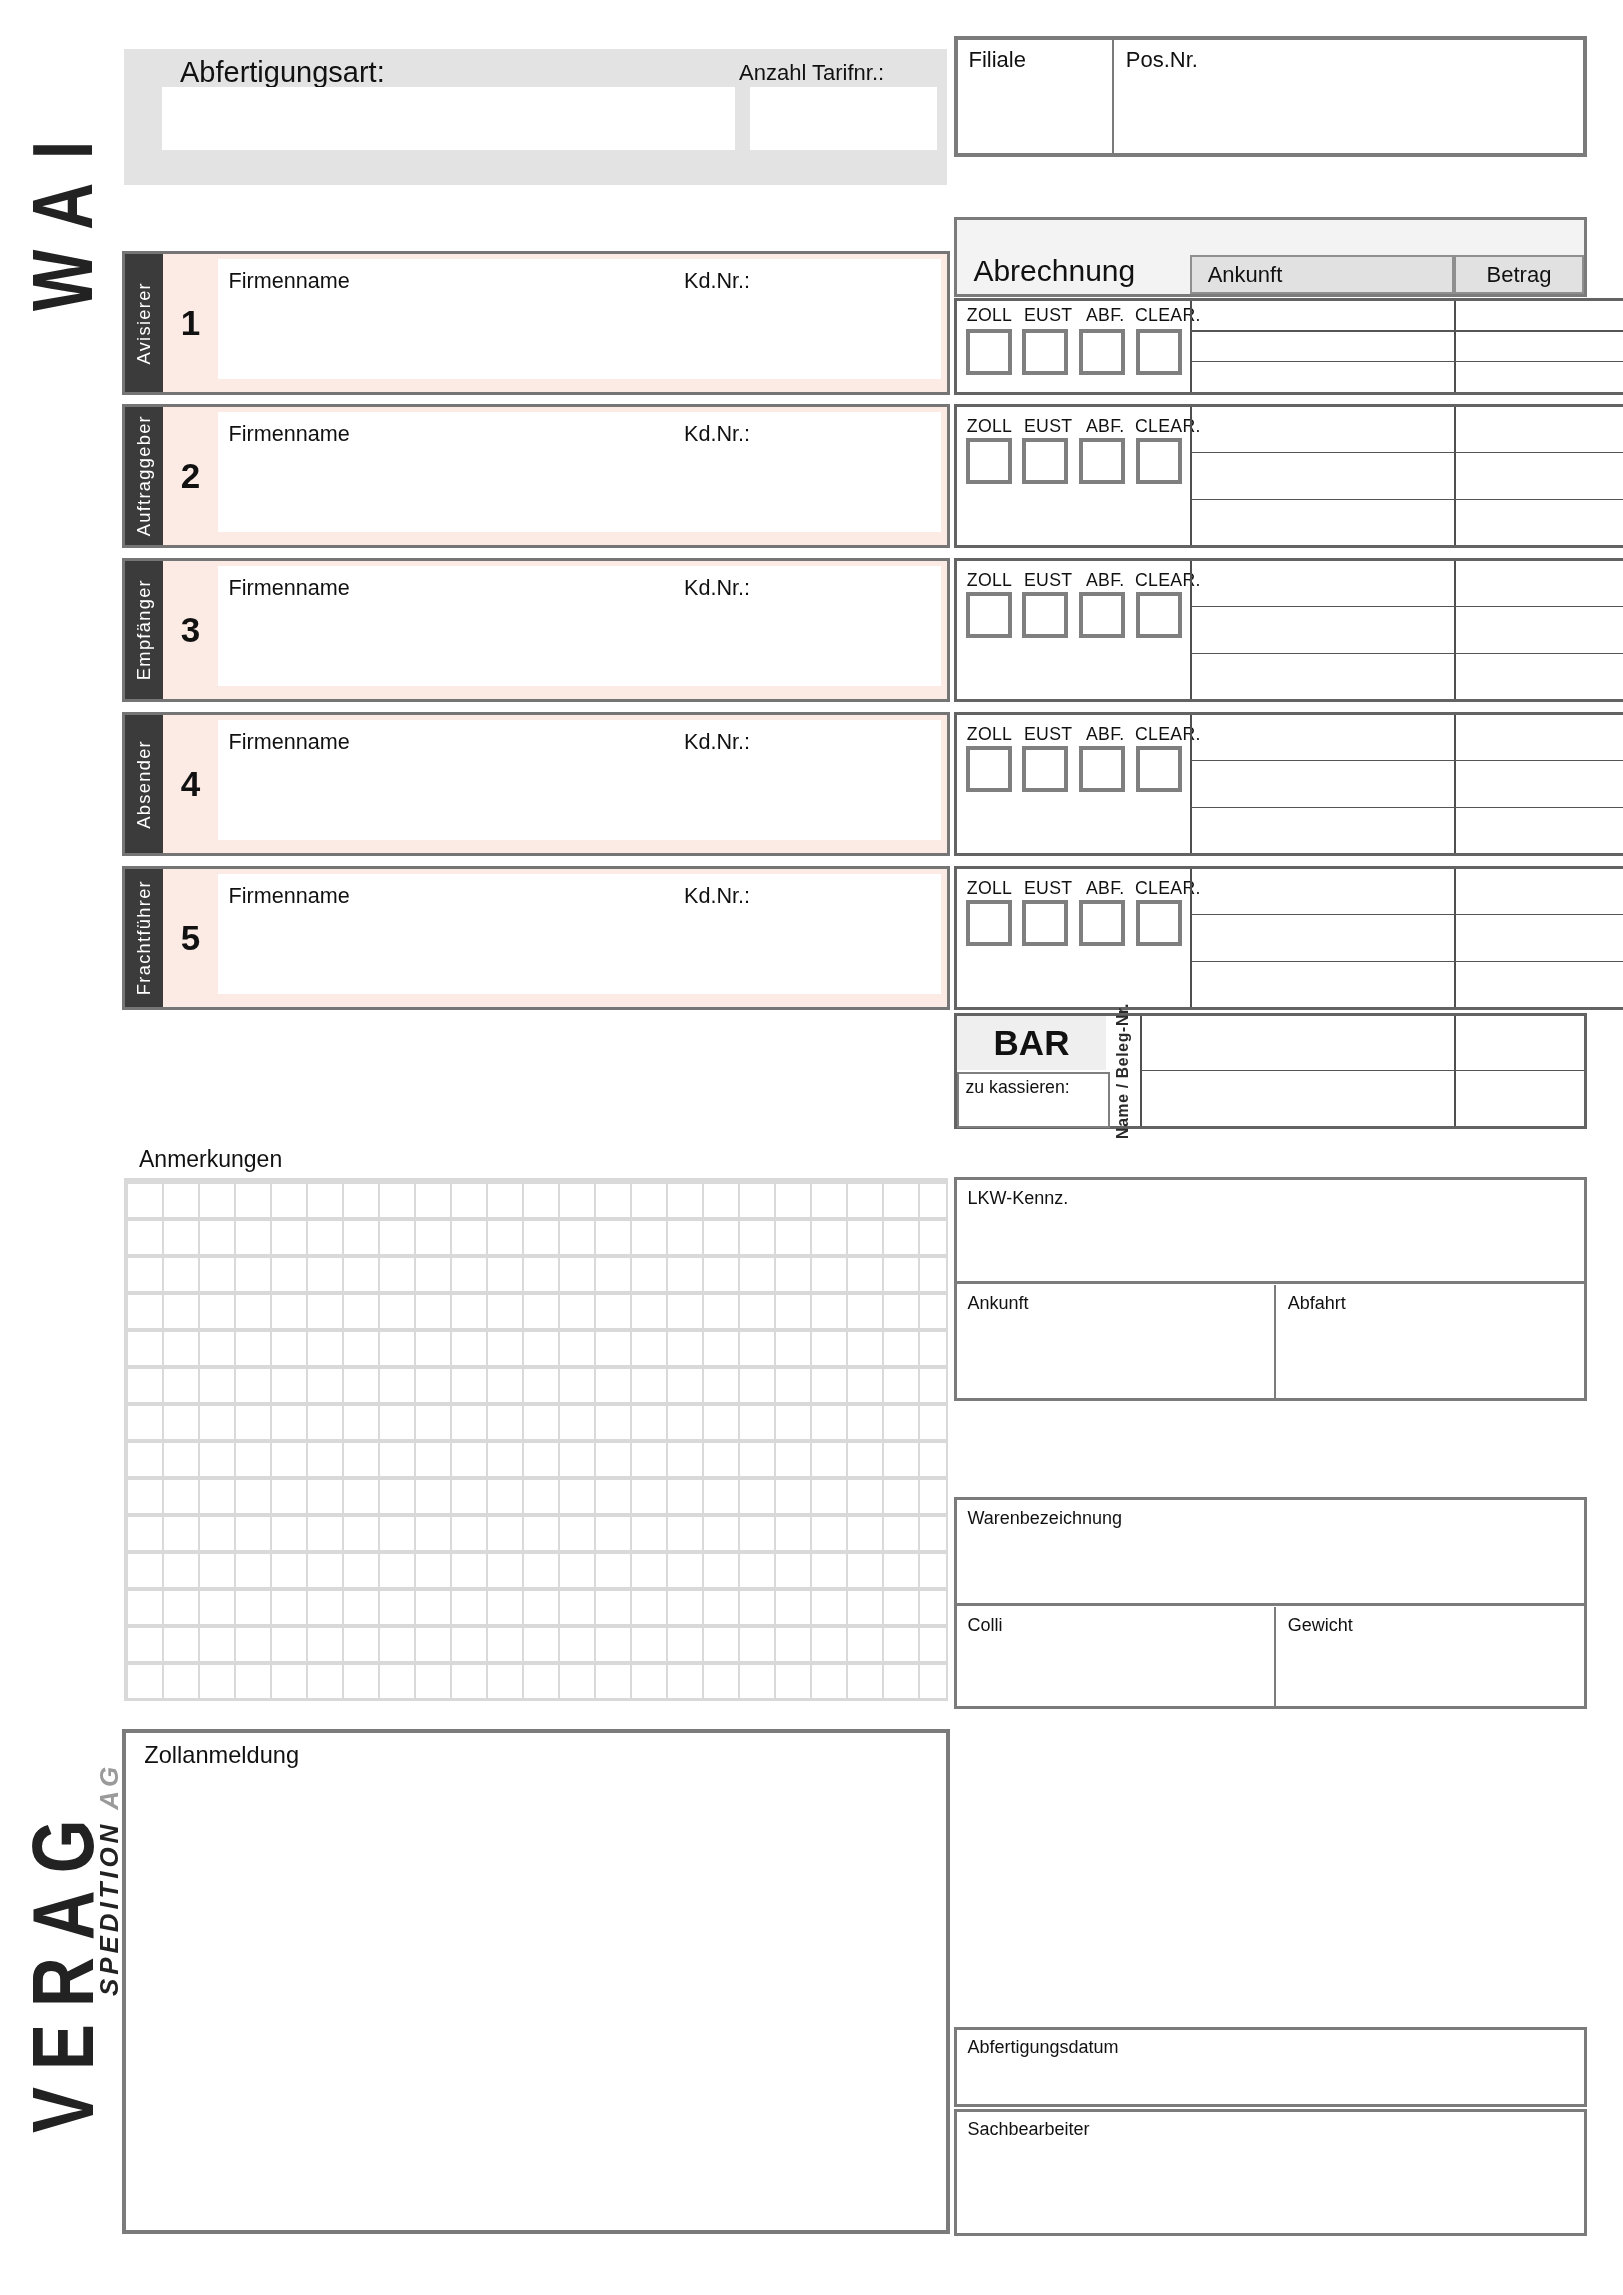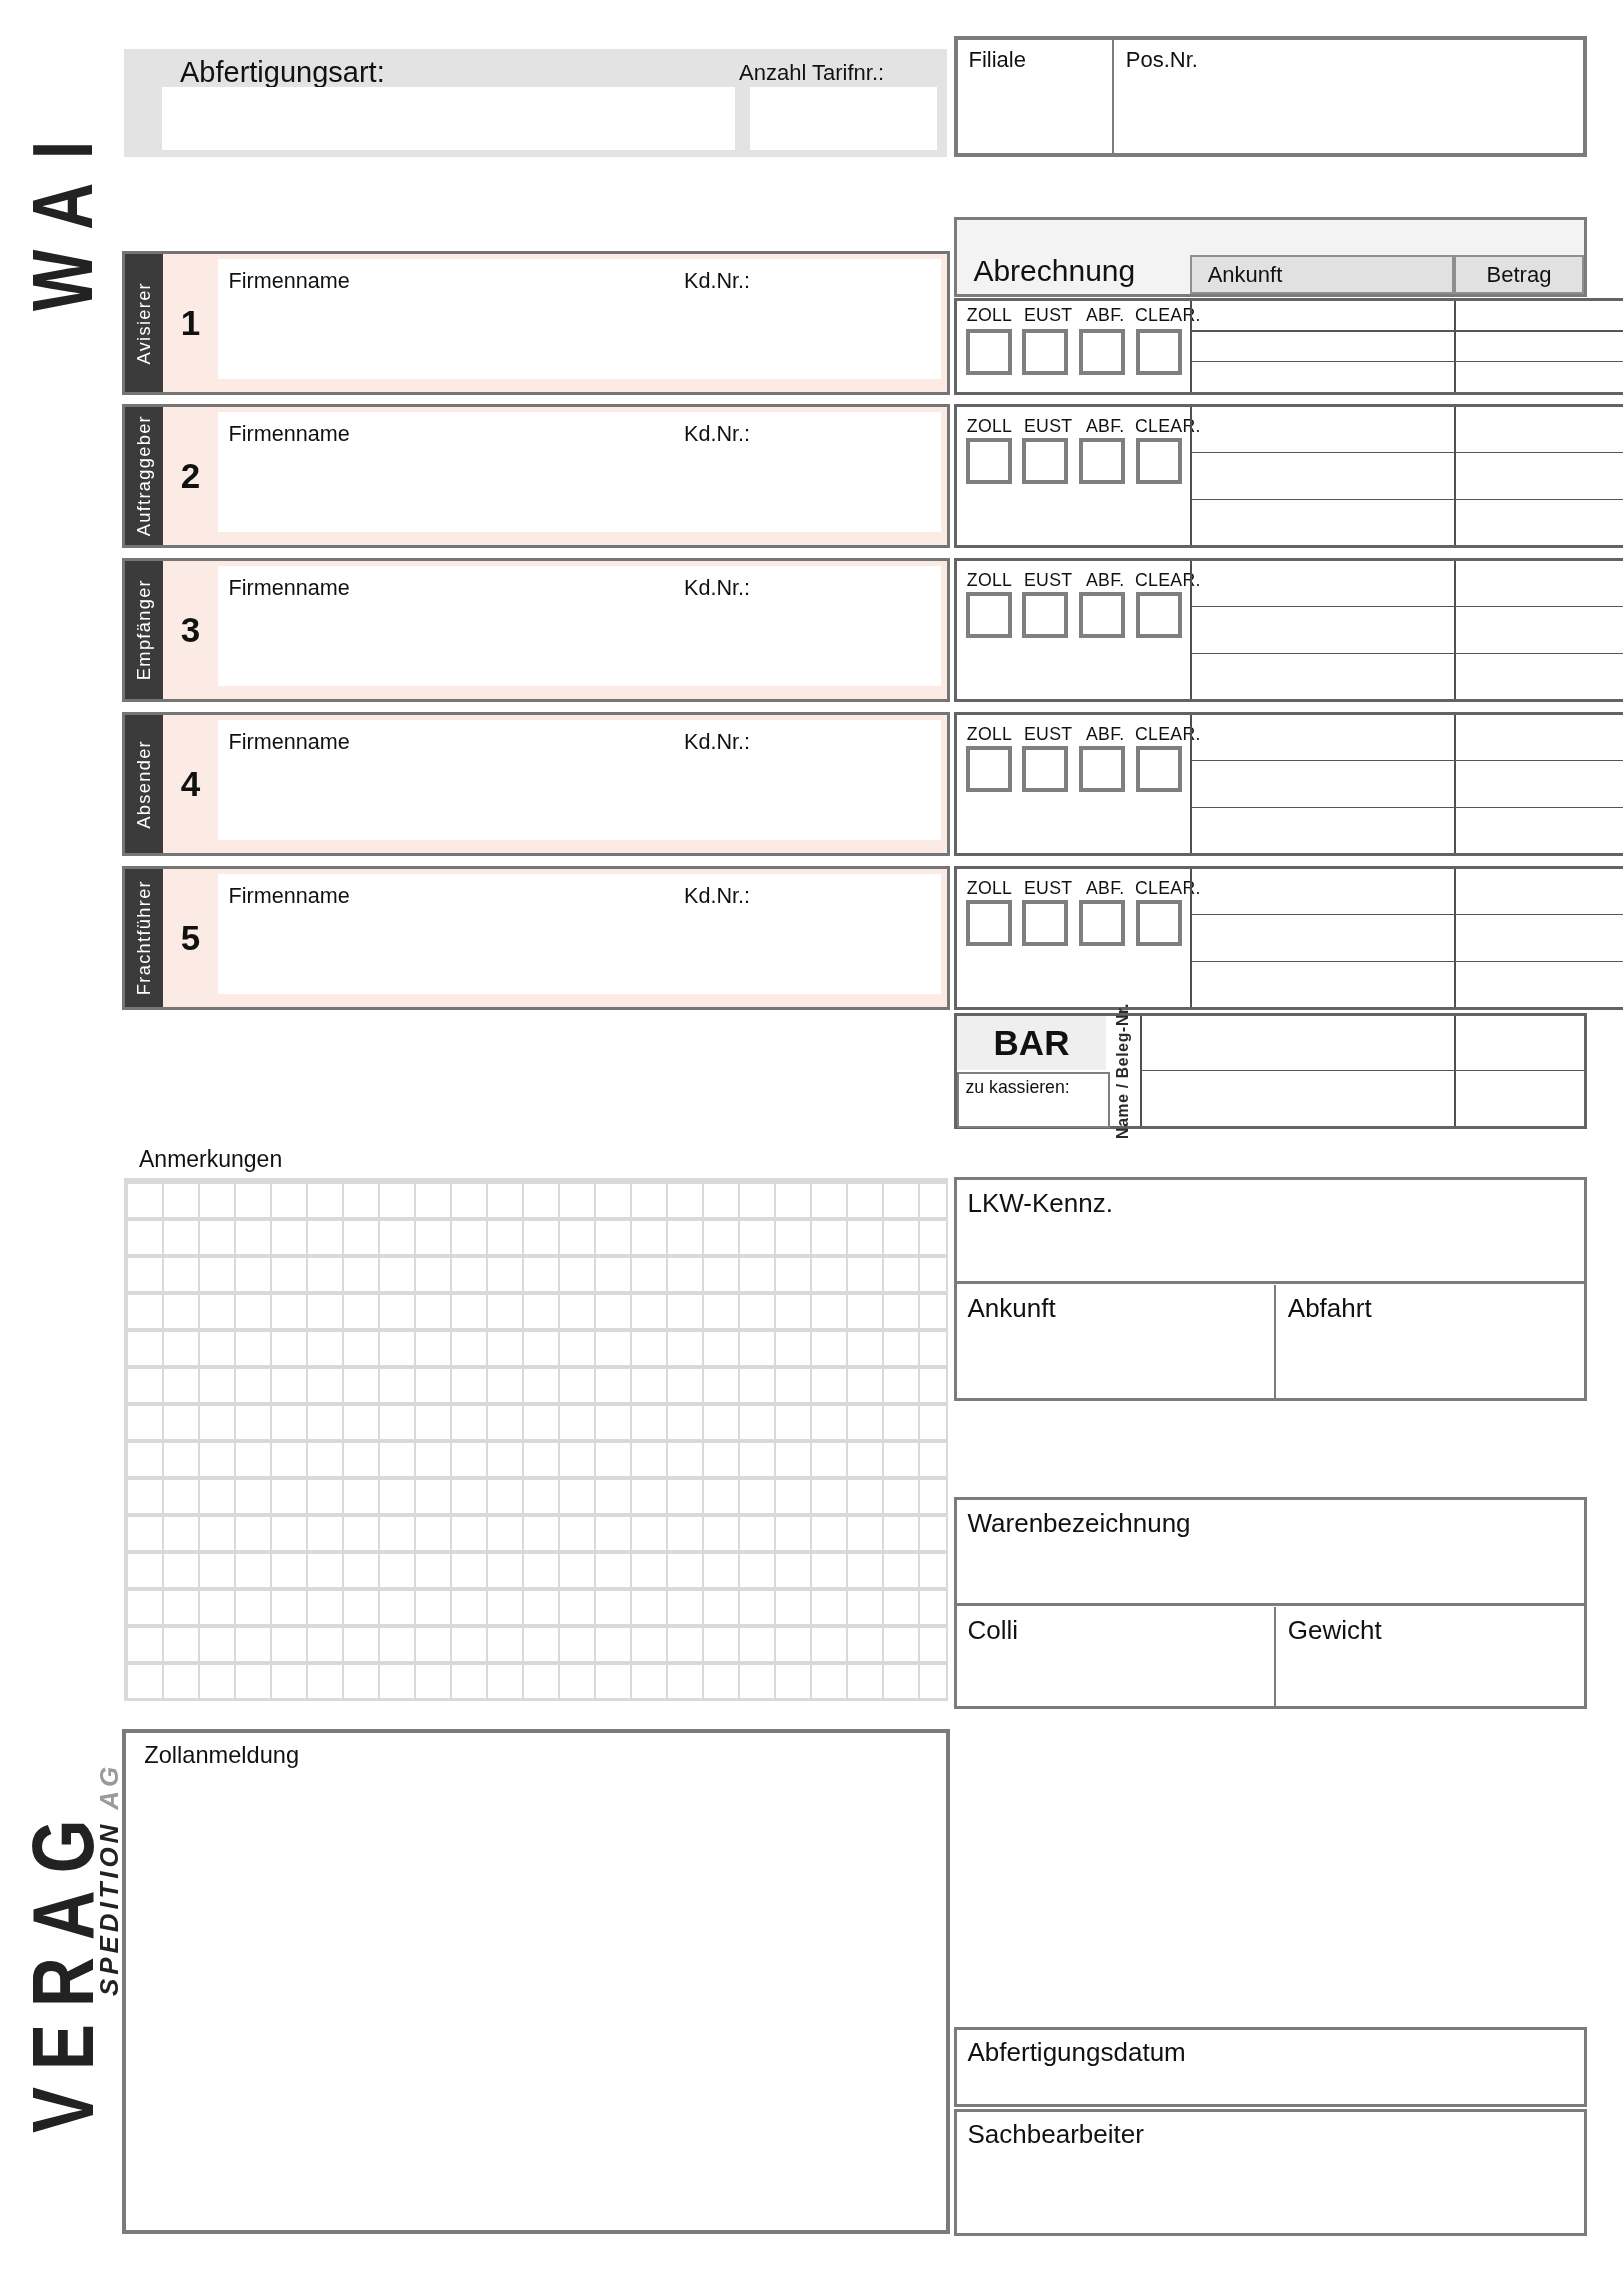--- a/index.html
+++ b/index.html
@@ -11,21 +11,21 @@
   
   .wai{left:19.6px;top:36px;width:85px;height:275px;font-size:65px;font-weight:bold;
        letter-spacing:23.6px;color:#222;line-height:85px;transform:rotate(180deg) scaleX(1.3);}
   .verag{left:31px;top:1767px;width:65px;height:366px;font-size:69px;font-weight:bold;
          letter-spacing:17px;color:#222;line-height:65px;transform:rotate(180deg) scaleX(1.25);}
   .sped{left:94px;top:1688px;width:30px;height:308px;font-size:26px;font-weight:bold;
         font-style:italic;letter-spacing:3.9px;color:#222;line-height:30px;}
   .sped .gray{color:#9a9a9a;}
 
   
-  .panel{left:124px;top:49px;width:823px;height:108px;background:#e3e3e3;text-decoration:underline;}
+  .panel{left:124px;top:49px;width:823px;height:136px;background:#e3e3e3;text-decoration:underline;}
   .panel-label{left:181px;top:56px;font-size:29px;}
   .inp1{left:162px;top:87px;width:573px;height:63px;background:#fff;}
   .label2{left:739px;top:60px;width:198px;font-size:22px;text-align:left;}
   .inp2{left:750px;top:87px;width:187px;height:63px;background:#fff;}
 
   .filiale-box{left:954px;top:36px;width:633px;height:121px;border:4.6px solid #7b7b7b;background:#fff;}
   .filiale-div{left:154px;top:0;bottom:0;width:2px;background:#7b7b7b;}
   .cell-label{font-size:22px;}
 
   
@@ -72,21 +72,21 @@
   .grid{left:124px;top:1178px;width:824px;height:523px;border:2px solid #d9d9d9;
         background-image:
           repeating-linear-gradient(to right,#d9d9d9 0 2px,transparent 2px 36px),
           repeating-linear-gradient(to bottom,#d9d9d9 0 3.9px,transparent 3.9px 37px);
         background-color:#fff;}
 
   
   .split-box{left:954px;width:633px;border:3.9px solid #7b7b7b;background:#fff;}
   .split-box .hdiv{position:absolute;left:0;right:0;height:3.3px;background:#7b7b7b;}
   .split-box .vdiv{position:absolute;width:2px;background:#7b7b7b;bottom:0;}
-  .box-label{position:absolute;font-size:26px;}
+  .box-label{position:absolute;font-size:18px;}
 
   .zoll-box{left:122px;top:1729px;width:828px;height:505px;border:4.6px solid #7b7b7b;background:#fff;}
   .zoll-box span{position:absolute;left:18.3px;top:9.2px;font-size:23.6px;}
 
   .simple-box{left:954px;width:633px;border:3.9px solid #7b7b7b;background:#fff;}
 </style>
 </head>
 <body>
 
 <div class="page">

